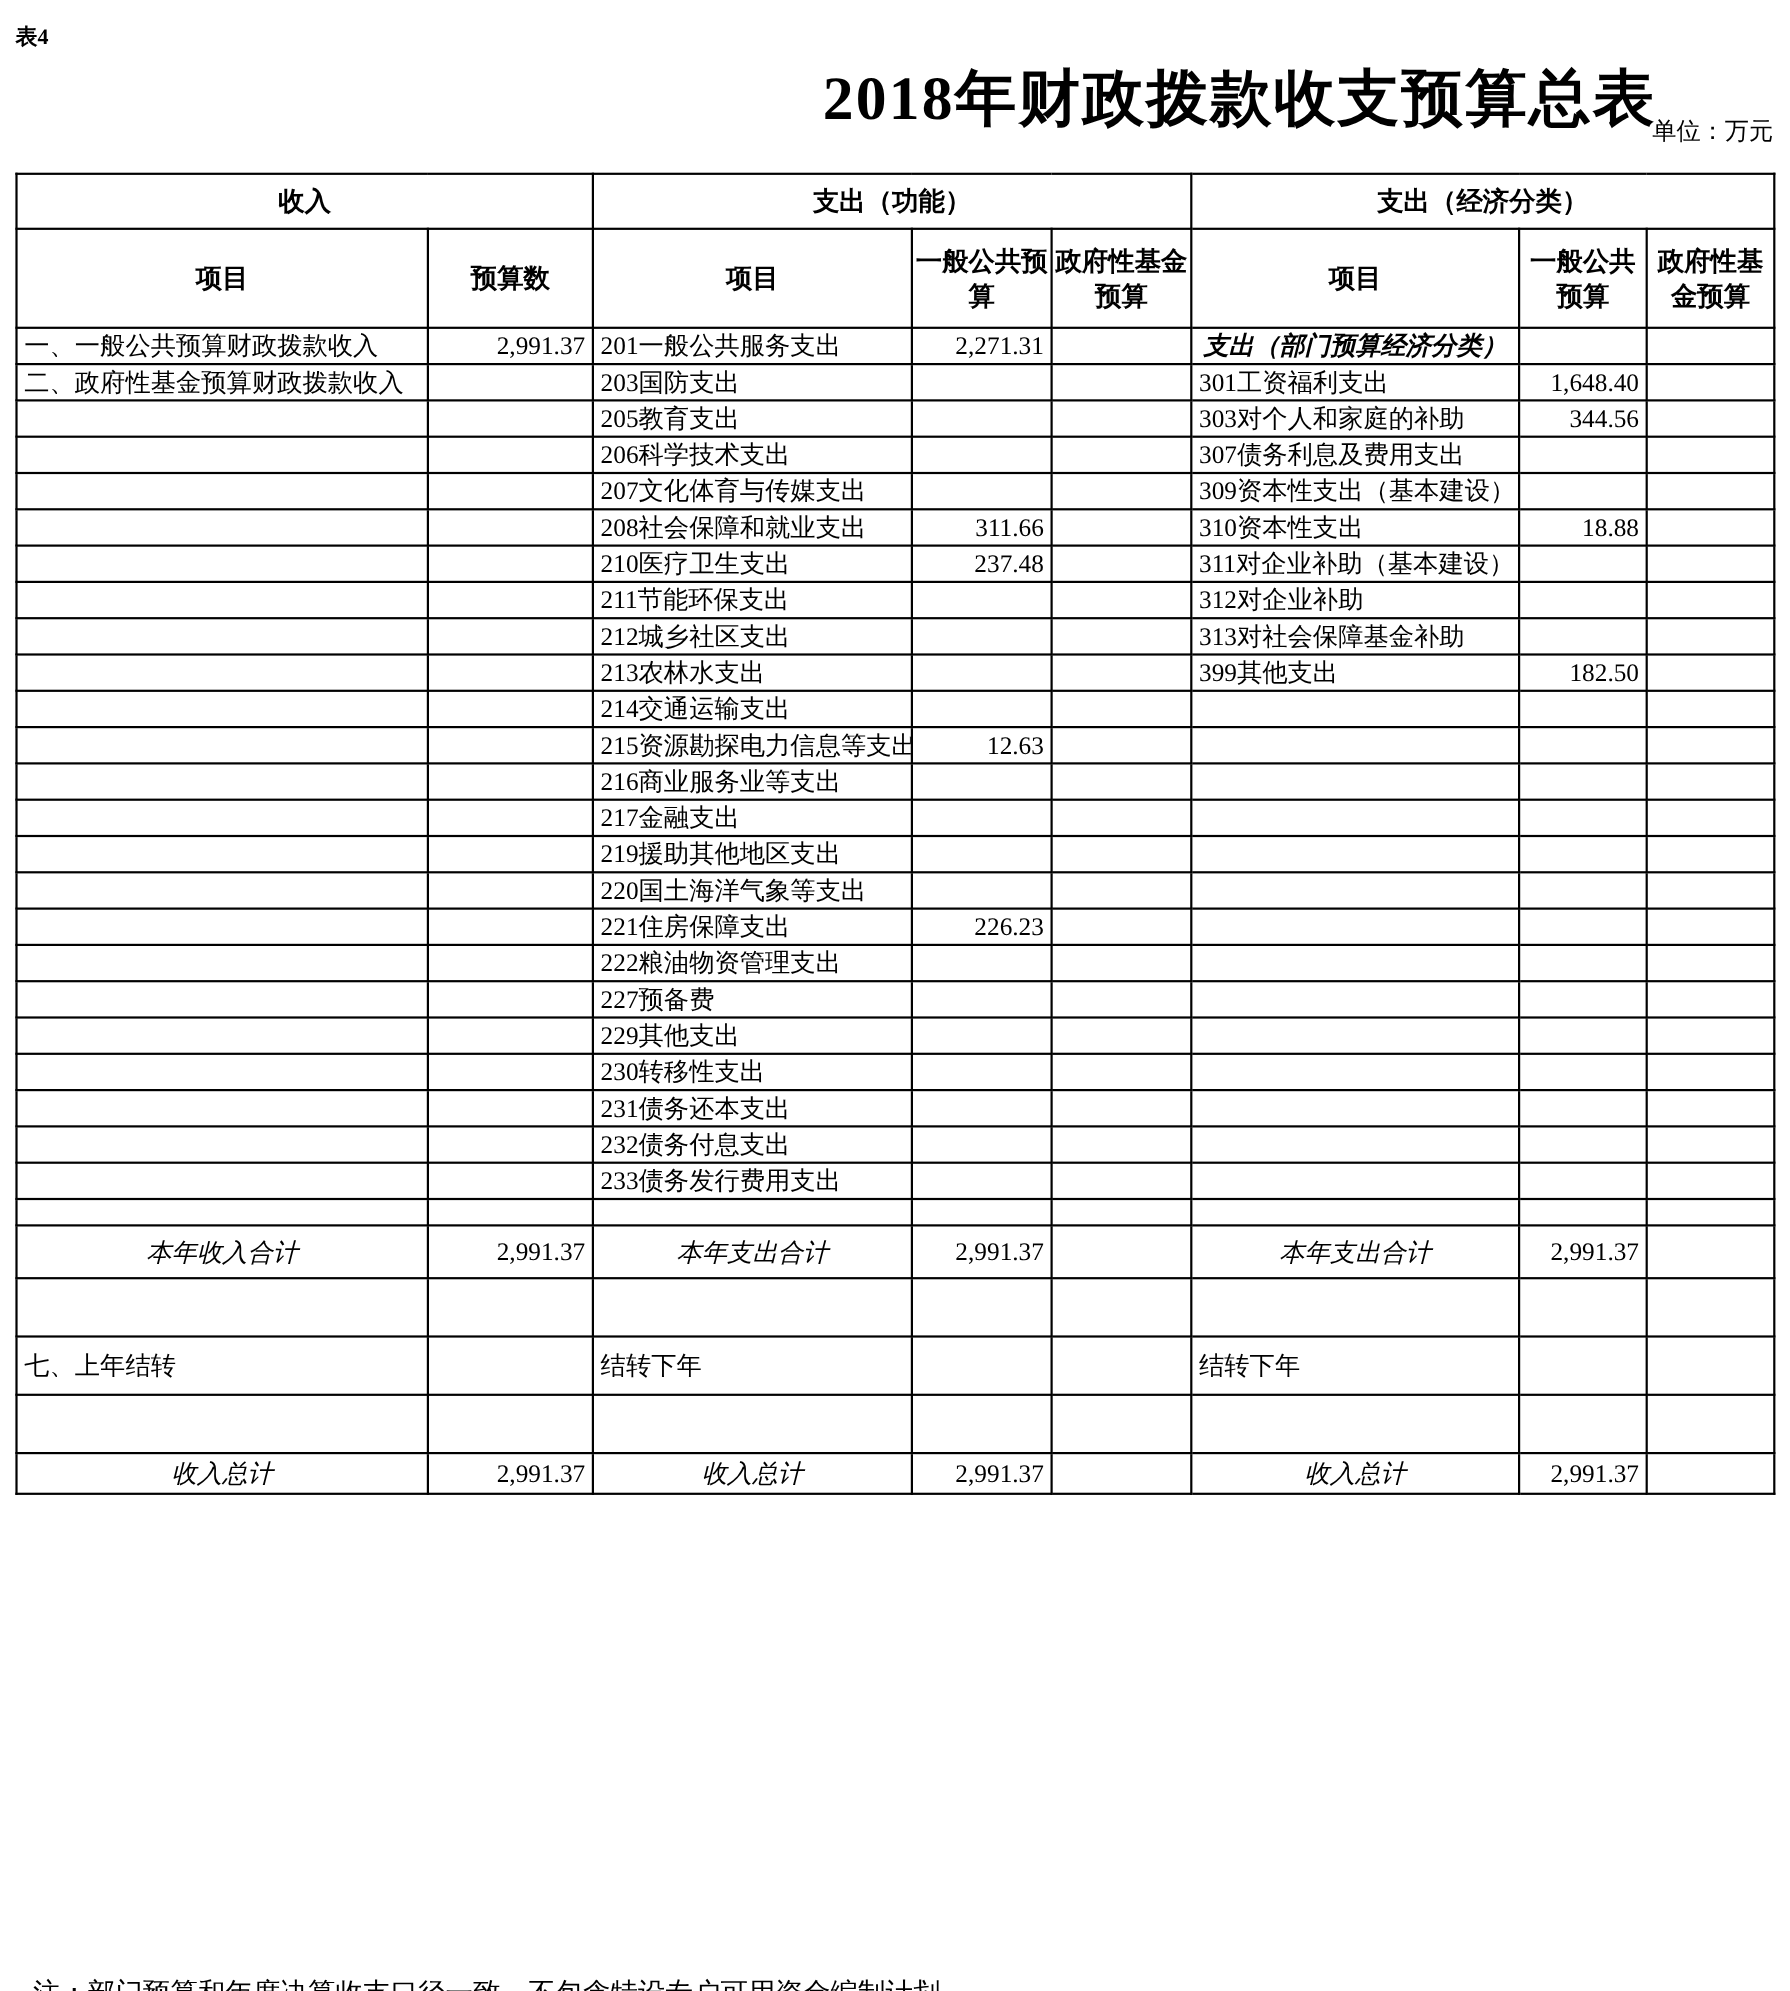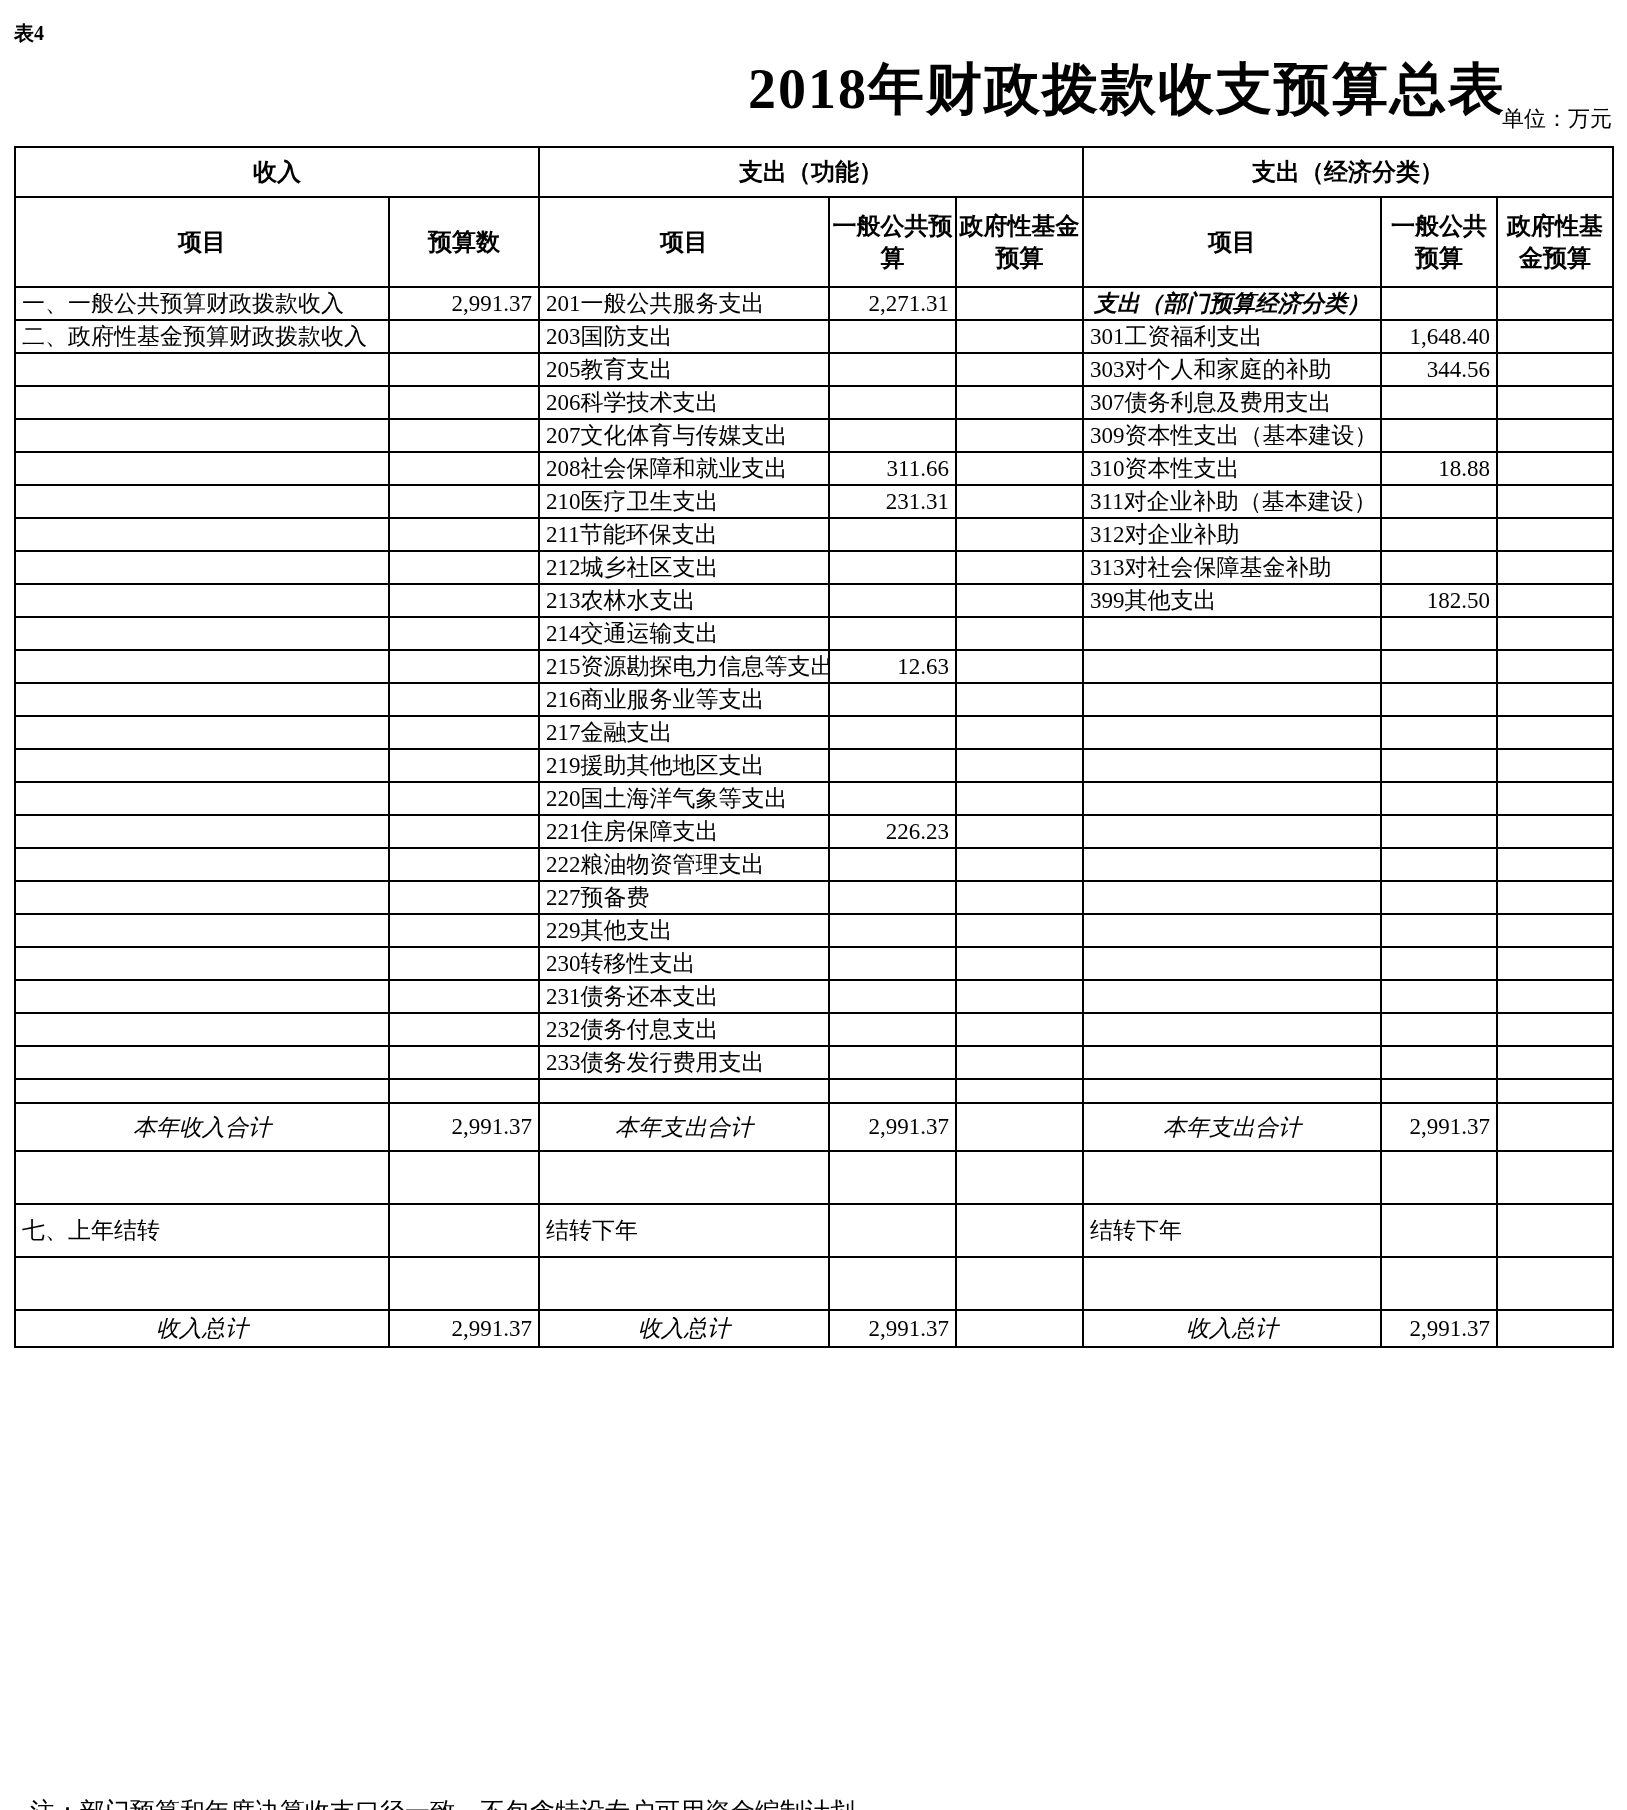--- a/index.html
+++ b/index.html
@@ -7,21 +7,21 @@
     width:1627px;height:1810px;
     background:#ffffff;color:#000;
     font-family:"Liberation Serif","DejaVu Serif",serif;
     position:relative;overflow:hidden;
   }
   #tag{position:absolute;top:20px;left:14px;font-size:20px;font-weight:bold;}
   #title{position:absolute;top:52px;left:0;width:1506px;text-align:right;
          font-size:56px;font-weight:bold;letter-spacing:2px;}
   #unit{position:absolute;top:104px;right:15px;font-size:22px;}
   #budget-table{
-    position:absolute;top:146px;left:14px;width:1598px;
+    position:absolute;top:157px;left:14px;width:1598px;
     border-collapse:collapse;table-layout:fixed;padding-left:12px;
   }
   #budget-table th,#budget-table td{
     border:2px solid #000;
     padding:0 6px;
     vertical-align:middle;
     font-size:23px;
     overflow:hidden;
   }
   #budget-table th{font-size:24px;font-weight:bold;text-align:center;padding:0 2px;}
@@ -135,21 +135,21 @@
         <td class="num">311.66</td>
         <td class="num"></td>
         <td class="item">310资本性支出</td>
         <td class="num">18.88</td>
         <td class="num"></td>
       </tr>
       <tr class="data-row">
         <td class="item"></td>
         <td class="num"></td>
         <td class="item">210医疗卫生支出</td>
-        <td class="num">231.31</td>
+        <td class="num">237.48</td>
         <td class="num"></td>
         <td class="item">311对企业补助（基本建设）</td>
         <td class="num"></td>
         <td class="num"></td>
       </tr>
       <tr class="data-row">
         <td class="item"></td>
         <td class="num"></td>
         <td class="item">211节能环保支出</td>
         <td class="num"></td>

